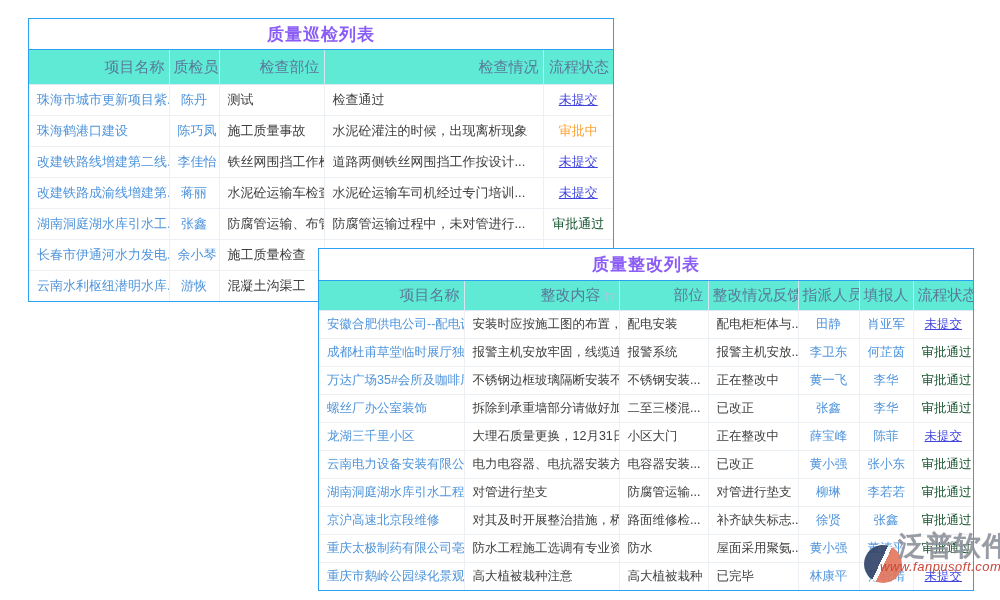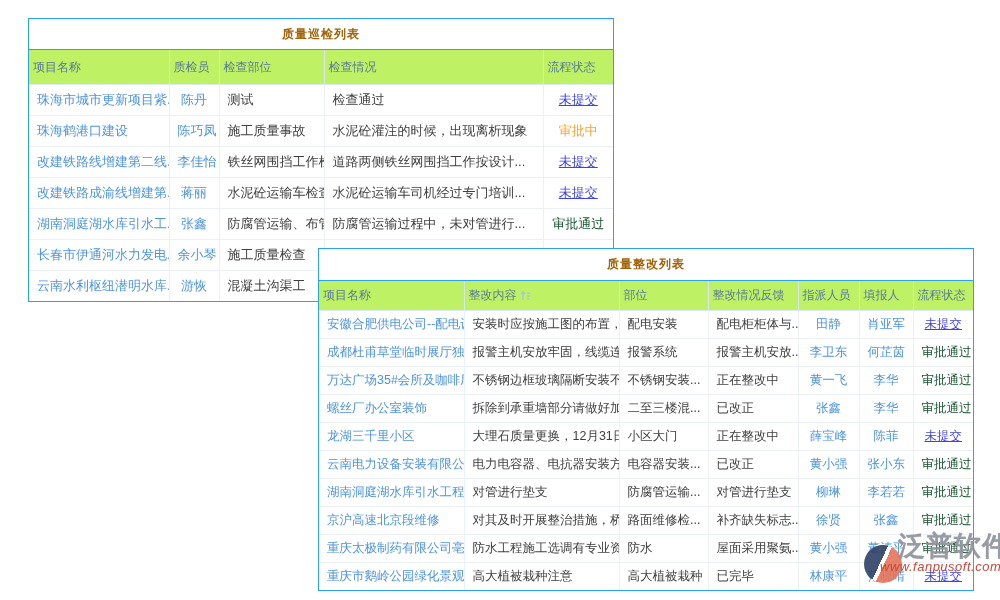--- a/index.html
+++ b/index.html
@@ -7,28 +7,28 @@
     width:1000px;height:600px;position:relative;overflow:hidden;
     background:#ffffff;
     font-family:"Liberation Sans","DejaVu Sans",sans-serif;
   }
   .tbl{
     position:absolute;background:#ffffff;box-sizing:border-box;
     border:1px solid #2aa1f2;
   }
   .tbl-title{
     display:flex;align-items:center;justify-content:center;
-    font-size:12px;font-weight:bold;color:#a16207;letter-spacing:1px;
+    font-size:17px;font-weight:bold;color:#8b5cf6;letter-spacing:1px;
     border-bottom:1px solid #2aa1f2;
   }
   table{border-collapse:collapse;table-layout:fixed;width:100%;}
   th{
-    background:#bef264;color:#5a7a9a;font-weight:normal;font-size:12px;
+    background:#5eead4;color:#5a7a9a;font-weight:normal;font-size:15px;
     border-right:1px solid #d5e5f2;border-bottom:1px solid #dde9f4;
-    text-align:left;overflow:hidden;white-space:nowrap;padding:0 4px;
+    text-align:right;overflow:hidden;white-space:nowrap;padding:0 4px;
   }
   th:last-child{border-right:none;}
   td{
     font-size:13px;color:#404040;
     border-right:1px solid #ecf0f5;border-bottom:1px solid #ecf0f5;
     white-space:nowrap;overflow:hidden;padding:0 8px;
   }
   td:last-child{border-right:none;}
   tr:last-child td{border-bottom:none;}
   .c{text-align:center;}

